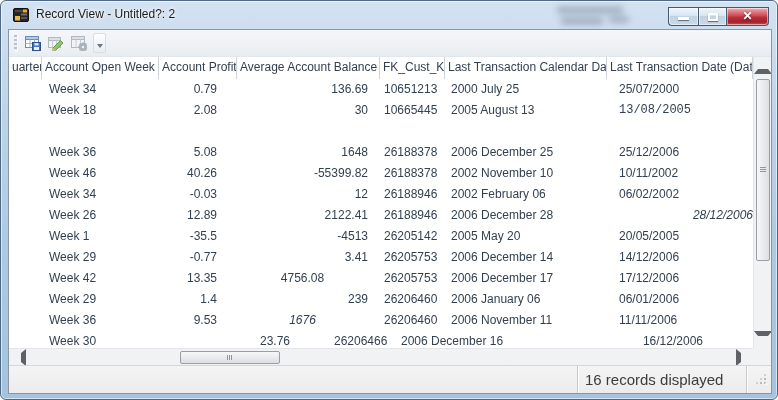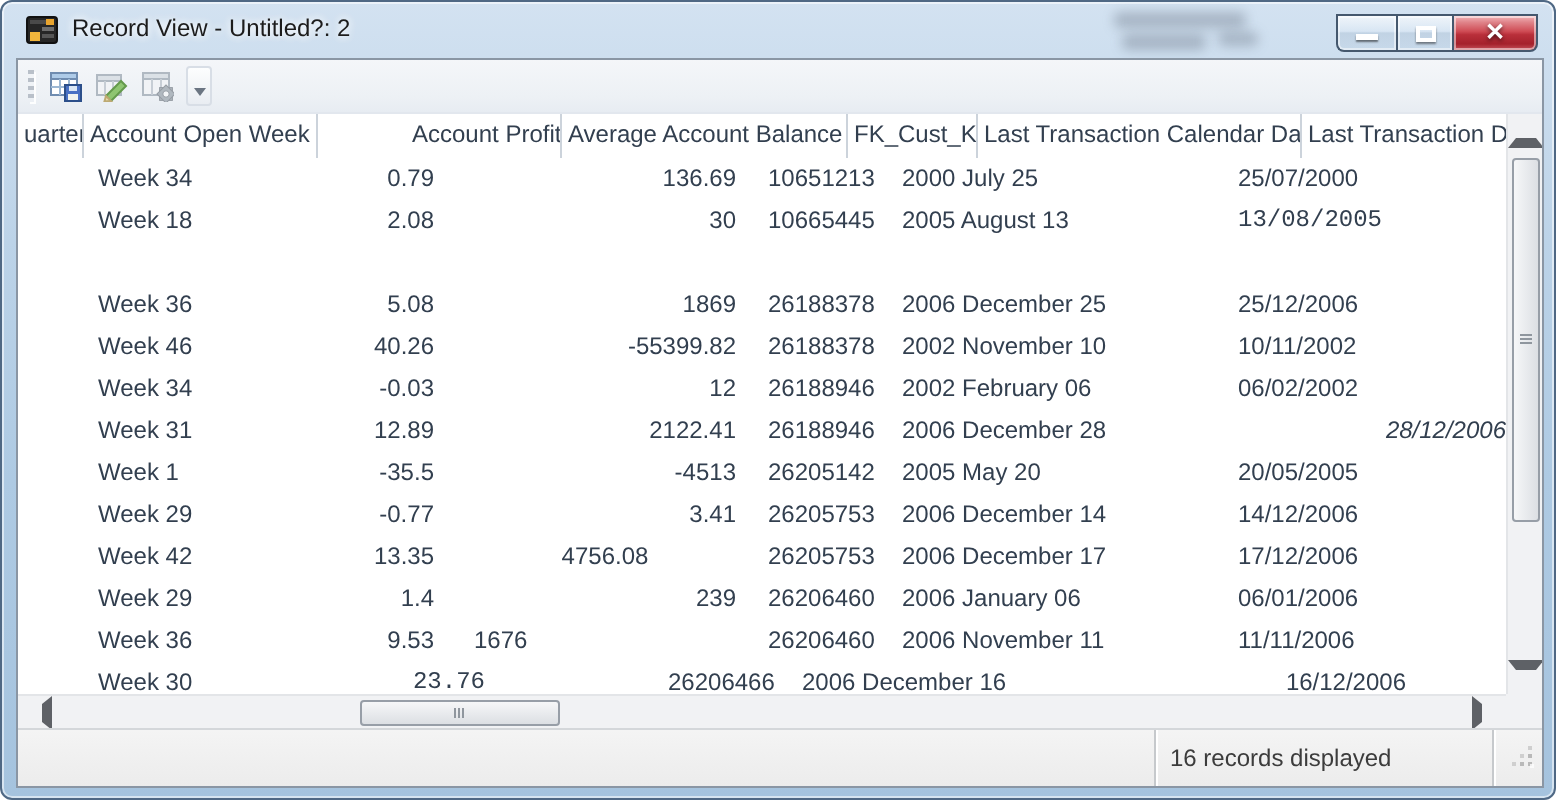--- a/index.html
+++ b/index.html
@@ -119,21 +119,21 @@
 
   
   .statusbar {
     flex:0 0 23px; background:linear-gradient(180deg,#f4f4f4,#ececec);
     border-top:1px solid #d4d7da; display:flex; align-items:center;
   }
   .status-panel {
     margin-left:auto; width:170px; height:100%; display:flex; align-items:center;
     border-left:1px solid #c6c9cc; border-right:1px solid #c6c9cc;
     box-shadow:inset 1px 0 0 #fff, 1px 0 0 #fff;
-    padding-left:7px; font-size:12px; color:#3c3c3c; white-space:nowrap;
+    padding-left:7px; font-size:15px; color:#3c3c3c; white-space:nowrap;
   }
   .status-grip { width:24px; height:100%; position:relative; }
 </style>
 </head>
 <body>
 
 <div class="window">
 
   <div class="titlebar">
     <svg class="title-icon" viewBox="0 0 16 16">
@@ -205,21 +205,21 @@
       </div>
 
       <div class="tb-overflow"></div>
     </div>
 
     <div class="table-wrap">
       <div class="grid">
         <div class="header-row" id="header-row">
             <div class="hcell" style="width: 33px; text-align: left; padding-left: 3px;">uarter</div>
             <div class="hcell" style="width: 117px; text-align: left; padding-left: 3px;">Account Open Week</div>
-            <div class="hcell" style="width: 78px; text-align: left; padding-left: 3px; margin-left: 44px;">Account Profit</div>
+            <div class="hcell" style="width: 78px; text-align: left; padding-left: 3px;">Account Profit</div>
             <div class="hcell" style="width: 143px; text-align: left; padding-left: 3px;">Average Account Balance</div>
             <div class="hcell" style="width: 65px; text-align: left; padding-left: 3px;">FK_Cust_Key</div>
             <div class="hcell" style="width: 162px; text-align: left; padding-left: 3px;">Last Transaction Calendar Date</div>
             <div class="hcell" style="width: 146px; text-align: left; padding-left: 3px;">Last Transaction Date (Dat</div>
           </div>
         <div id="table-rows">
             <div class="trow">
               <div class="tcell" style="width: 33px; text-align: left; padding-left: 2px;"></div>
               <div class="tcell" style="width: 117px; text-align: left; padding-left: 7px;">Week 34</div>
               <div class="tcell" style="width: 78px; text-align: right; padding-right: 20px;">0.79</div>
@@ -243,21 +243,21 @@
               <div class="tcell" style="width: 78px; text-align: right; padding-right: 20px;"></div>
               <div class="tcell" style="width: 143px; text-align: right; padding-right: 12px;"></div>
               <div class="tcell" style="width: 65px; text-align: left; padding-left: 4px;"></div>
               <div class="tcell" style="width: 162px; text-align: left; padding-left: 6px;"></div>
               <div class="tcell" style="width: 146px; text-align: left; padding-left: 12px;"></div>
             </div>
             <div class="trow">
               <div class="tcell" style="width: 33px; text-align: left; padding-left: 2px;"></div>
               <div class="tcell" style="width: 117px; text-align: left; padding-left: 7px;">Week 36</div>
               <div class="tcell" style="width: 78px; text-align: right; padding-right: 20px;">5.08</div>
-              <div class="tcell" style="width: 143px; text-align: right; padding-right: 12px;">1869</div>
+              <div class="tcell" style="width: 143px; text-align: right; padding-right: 12px;">1648</div>
               <div class="tcell" style="width: 65px; text-align: left; padding-left: 4px;">26188378</div>
               <div class="tcell" style="width: 162px; text-align: left; padding-left: 6px;">2006 December 25</div>
               <div class="tcell" style="width: 146px; text-align: left; padding-left: 12px;">25/12/2006</div>
             </div>
             <div class="trow">
               <div class="tcell" style="width: 33px; text-align: left; padding-left: 2px;"></div>
               <div class="tcell" style="width: 117px; text-align: left; padding-left: 7px;">Week 46</div>
               <div class="tcell" style="width: 78px; text-align: right; padding-right: 20px;">40.26</div>
               <div class="tcell" style="width: 143px; text-align: right; padding-right: 12px;">-55399.82</div>
               <div class="tcell" style="width: 65px; text-align: left; padding-left: 4px;">26188378</div>
@@ -268,21 +268,21 @@
               <div class="tcell" style="width: 33px; text-align: left; padding-left: 2px;"></div>
               <div class="tcell" style="width: 117px; text-align: left; padding-left: 7px;">Week 34</div>
               <div class="tcell" style="width: 78px; text-align: right; padding-right: 20px;">-0.03</div>
               <div class="tcell" style="width: 143px; text-align: right; padding-right: 12px;">12</div>
               <div class="tcell" style="width: 65px; text-align: left; padding-left: 4px;">26188946</div>
               <div class="tcell" style="width: 162px; text-align: left; padding-left: 6px;">2002 February 06</div>
               <div class="tcell" style="width: 146px; text-align: left; padding-left: 12px;">06/02/2002</div>
             </div>
             <div class="trow">
               <div class="tcell" style="width: 33px; text-align: left; padding-left: 2px;"></div>
-              <div class="tcell" style="width: 117px; text-align: left; padding-left: 7px;">Week 31</div>
+              <div class="tcell" style="width: 117px; text-align: left; padding-left: 7px;">Week 26</div>
               <div class="tcell" style="width: 78px; text-align: right; padding-right: 20px;">12.89</div>
               <div class="tcell" style="width: 143px; text-align: right; padding-right: 12px;">2122.41</div>
               <div class="tcell" style="width: 65px; text-align: left; padding-left: 4px;">26188946</div>
               <div class="tcell" style="width: 162px; text-align: left; padding-left: 6px;">2006 December 28</div>
               <div class="tcell" style="width: 146px; text-align: right; padding-left: 12px; font-style: italic;">28/12/2006</div>
             </div>
             <div class="trow">
               <div class="tcell" style="width: 33px; text-align: left; padding-left: 2px;"></div>
               <div class="tcell" style="width: 117px; text-align: left; padding-left: 7px;">Week 1</div>
               <div class="tcell" style="width: 78px; text-align: right; padding-right: 20px;">-35.5</div>
@@ -315,29 +315,29 @@
               <div class="tcell" style="width: 78px; text-align: right; padding-right: 20px;">1.4</div>
               <div class="tcell" style="width: 143px; text-align: right; padding-right: 12px;">239</div>
               <div class="tcell" style="width: 65px; text-align: left; padding-left: 4px;">26206460</div>
               <div class="tcell" style="width: 162px; text-align: left; padding-left: 6px;">2006 January 06</div>
               <div class="tcell" style="width: 146px; text-align: left; padding-left: 12px;">06/01/2006</div>
             </div>
             <div class="trow">
               <div class="tcell" style="width: 33px; text-align: left; padding-left: 2px;"></div>
               <div class="tcell" style="width: 117px; text-align: left; padding-left: 7px;">Week 36</div>
               <div class="tcell" style="width: 78px; text-align: right; padding-right: 20px;">9.53</div>
-              <div class="tcell" style="width: 143px; text-align: left; padding-right: 12px;">1676</div>
+              <div class="tcell" style="width: 143px; text-align: center; padding-right: 12px; font-style: italic;">1676</div>
               <div class="tcell" style="width: 65px; text-align: left; padding-left: 4px;">26206460</div>
               <div class="tcell" style="width: 162px; text-align: left; padding-left: 6px;">2006 November 11</div>
               <div class="tcell" style="width: 146px; text-align: left; padding-left: 12px;">11/11/2006</div>
             </div>
             <div class="trow">
               <div class="tcell" style="width: 33px; text-align: left; padding-left: 2px;"></div>
               <div class="tcell" style="width: 117px; text-align: left; padding-left: 7px;">Week 30</div>
-              <div class="tcell" style="width: 143px; text-align: center; padding-right: 12px; font-family: Liberation Mono, monospace;">23.76</div>
+              <div class="tcell" style="width: 143px; text-align: right; padding-right: 12px;">23.76</div>
               <div class="tcell" style="width: 65px; text-align: left; padding-left: 4px; margin-left: 28px;">26206466</div>
               <div class="tcell" style="width: 162px; text-align: left; padding-left: 6px;">2006 December 16</div>
               <div class="tcell" style="width: 146px; text-align: right; padding-left: 12px;">16/12/2006</div>
             </div>
           </div>
       </div>
 
       <div class="vscroll">
         <div class="sb-btn up">
             <div class="tri up"></div>

